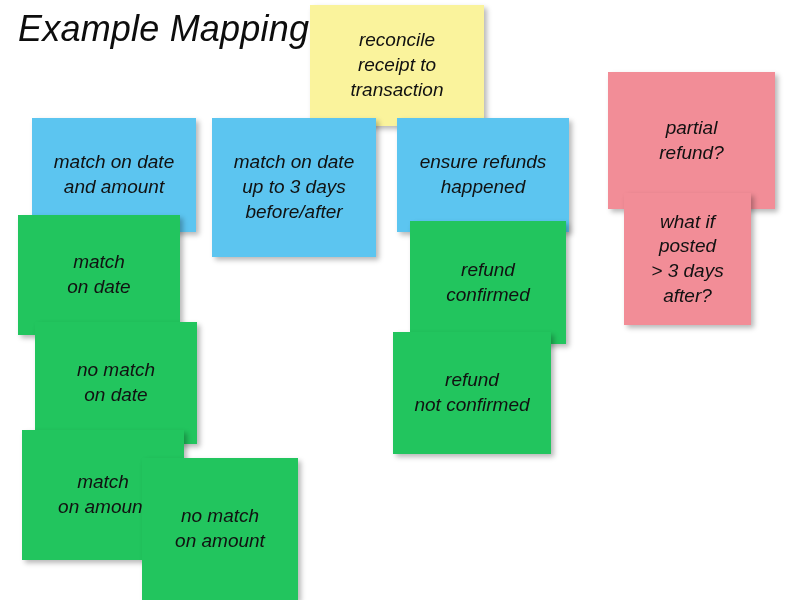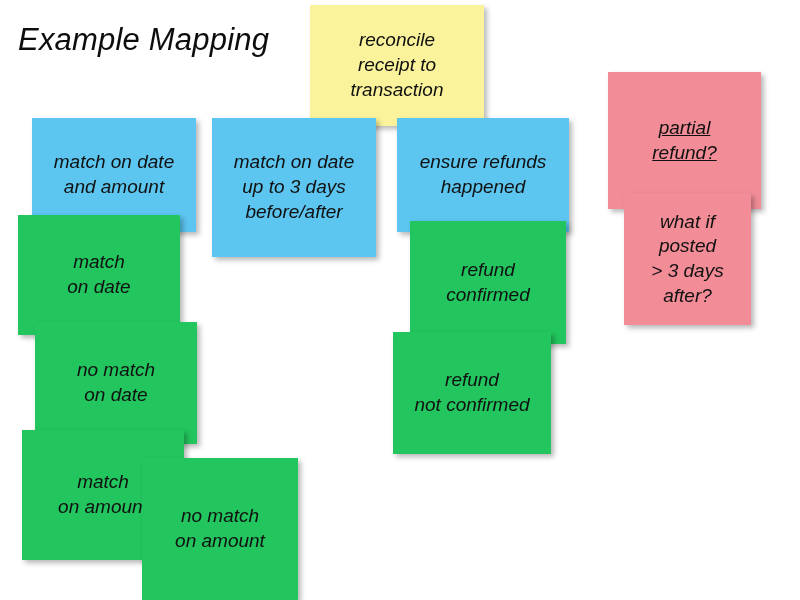--- a/index.html
+++ b/index.html
@@ -11,22 +11,22 @@
     position: relative;
     width: 800px;
     height: 600px;
     background: #ffffff;
     overflow: hidden;
     font-family: "Liberation Sans", sans-serif;
   }
   #page-title {
     position: absolute;
     left: 18px;
-    top: 22px;
-    font-size: 31px;
+    top: 8px;
+    font-size: 36px;
     font-style: italic;
     color: #0d0d0d;
     letter-spacing: 0.2px;
     white-space: nowrap;
   }
   .note {
     position: absolute;
     box-sizing: border-box;
     display: flex;
     align-items: center;
@@ -91,21 +91,21 @@
 on amount</span>
       </div>
       <div class="note green" style="left: 410px; top: 221px; width: 156px; height: 123px; font-size: 19px; z-index: 5;">
         <span>refund
 confirmed</span>
       </div>
       <div class="note green" style="left: 393px; top: 332px; width: 158px; height: 122px; font-size: 19px; z-index: 6;">
         <span>refund
 not confirmed</span>
       </div>
-      <div class="note pink" style="left: 608px; top: 72px; width: 153px; height: 137px; font-size: 19px; z-index: 3; text-decoration: underline;">
+      <div class="note pink" style="left: 608px; top: 72px; width: 167px; height: 137px; font-size: 19px; z-index: 3;">
         <span>partial
 refund?</span>
       </div>
       <div class="note pink" style="left: 624px; top: 193px; width: 127px; height: 132px; font-size: 19px; z-index: 4;">
         <span>what if posted
 &gt; 3 days after?</span>
       </div>
     </div>
 
 </div>

